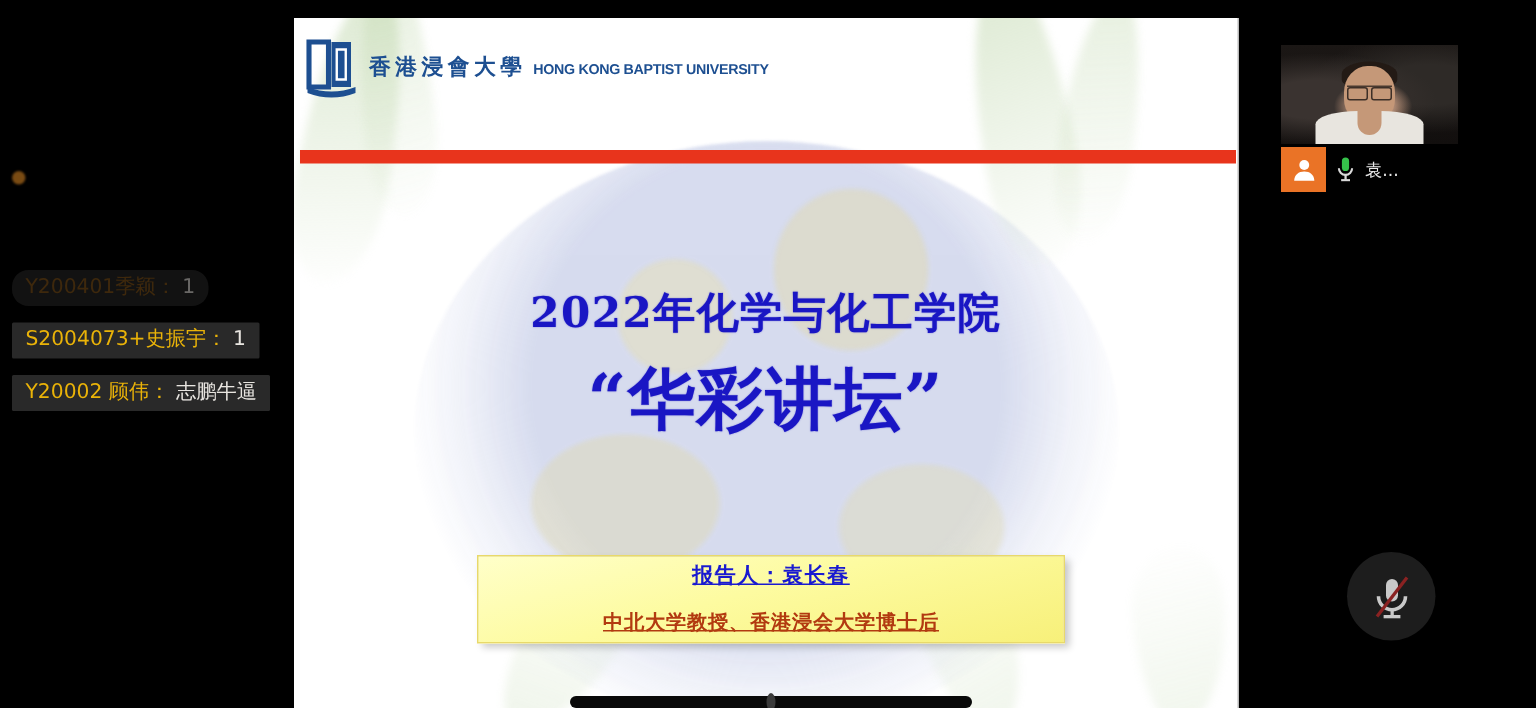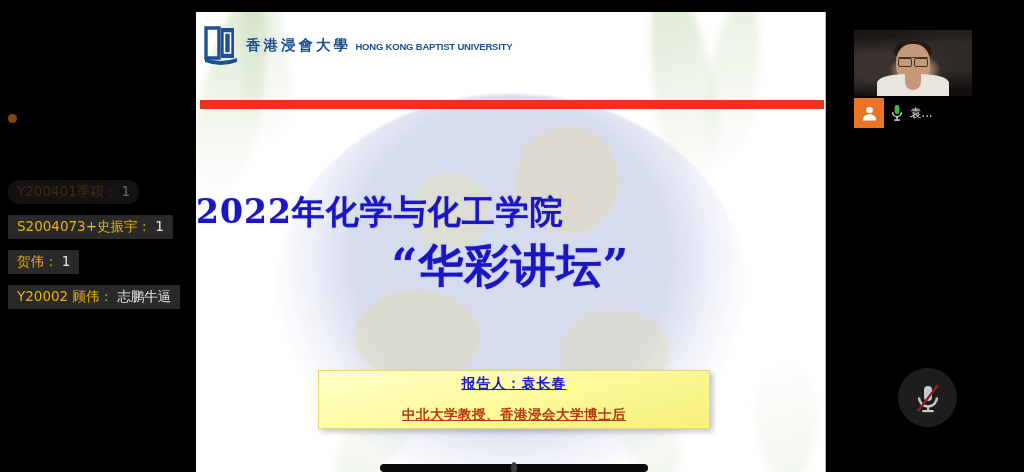--- a/index.html
+++ b/index.html
@@ -63,23 +63,23 @@
 
   
   #red-bar {
     position:absolute; left:4px; top:88px; width:624px; height:9px;
     background:#e8341c; z-index:4;
   }
 
   
   #slide-title {
     position:absolute; left:0; right:0; top:178px; z-index:5;
-    text-align:left; color:#1a16c4;
+    text-align:center; color:#1a16c4;
     font-family:"DejaVu Serif","Liberation Serif",serif;
-    font-weight:bold; font-size:33px; line-height:1.34;
+    font-weight:bold; font-size:28px; line-height:1.34;
     letter-spacing:1px;
     text-shadow:0 0 1px rgba(26,22,196,.6);
   }
   #slide-subtitle {
     position:absolute; left:0; right:0; top:224px; z-index:5;
     text-align:center; color:#1a16c4;
     font-family:"DejaVu Serif","Liberation Serif",serif;
     font-weight:bold; font-size:45px; line-height:1.34; letter-spacing:1px;
     text-shadow:0 0 1px rgba(26,22,196,.6);
   }
@@ -230,21 +230,20 @@
     </div>
 
     <div id="annotation-stroke"></div>
     <div id="slide-bottom-edge"></div>
   </div>
 
   <div id="reaction-dot"></div>
   <div id="chat-overlay">
       <div><div class="chat-msg faded"><span class="who">Y200401季颖：</span><span class="body"> 1</span></div></div>
       <div><div class="chat-msg"><span class="who">S2004073+史振宇：</span><span class="body"> 1</span></div></div>
-      <div><div class="chat-msg"><span class="who">贺伟：</span><span class="body"> 1</span></div></div>
       <div><div class="chat-msg"><span class="who">Y20002 顾伟：</span><span class="body"> 志鹏牛逼</span></div></div>
     </div>
 
   <div id="participant-tile">
     <div id="participant-video">
       <div class="vbg"></div>
       <div class="hair"></div>
       <div class="head"></div>
       <div class="glasses"></div>
       <div class="shirt"></div>

